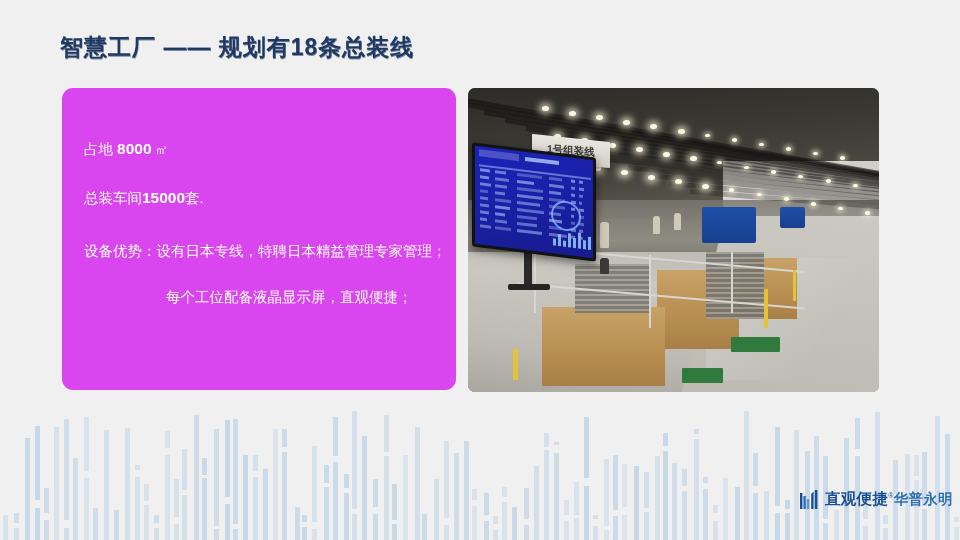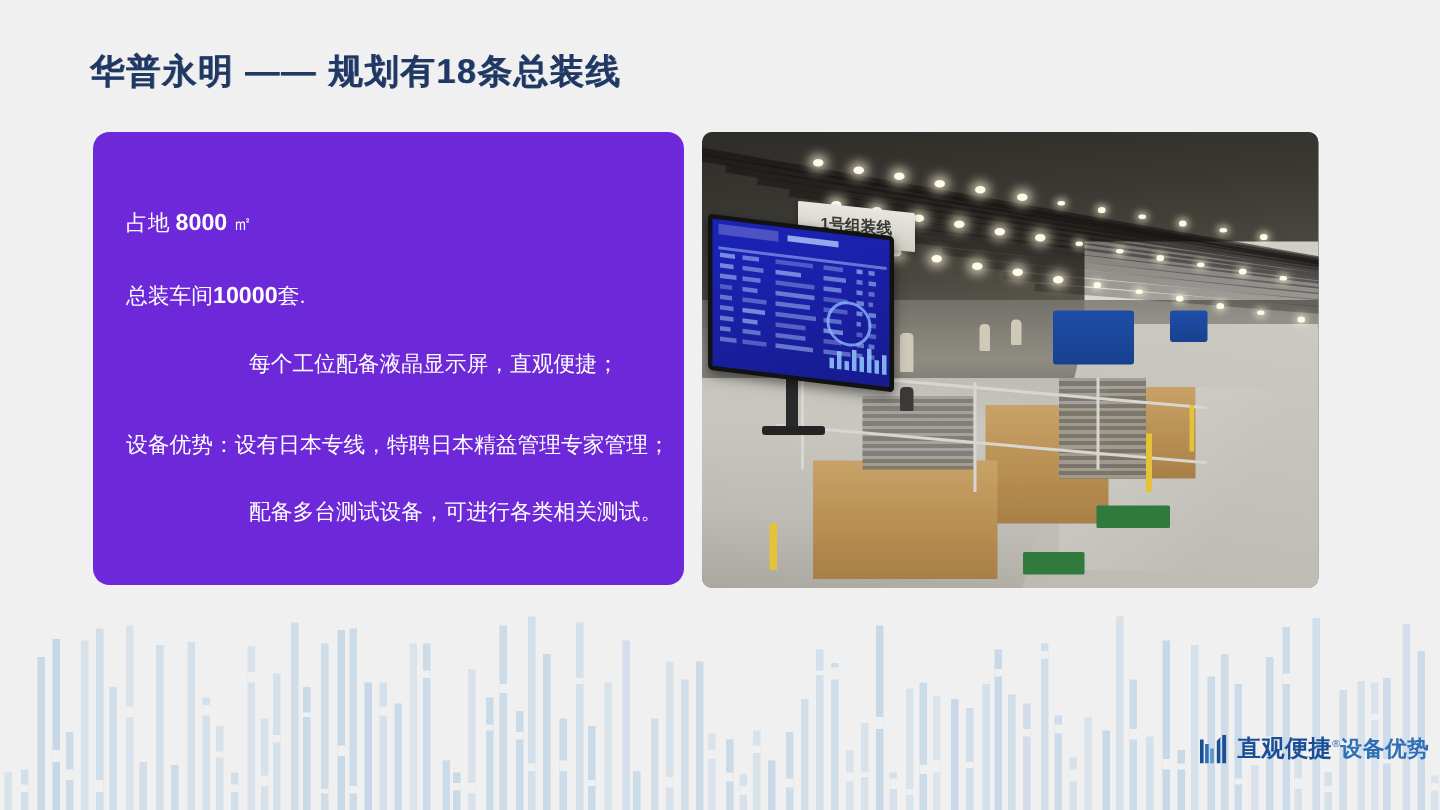--- a/index.html
+++ b/index.html
@@ -31,21 +31,21 @@
     text-shadow: 0.5px 0.5px 0 rgba(31,56,100,0.55);
   }
 
   
   #info-panel {
     position: absolute;
     left: 62px;
     top: 88px;
     width: 394px;
     height: 302px;
-    background: #6d28d9;
+    background: #d946ef;
     border-radius: 11px;
     box-sizing: border-box;
     padding: 40px 18px 0 22px;
     color: #ffffff;
   }
   .info-line {
     font-size: 14.5px;
     line-height: 1.2;
     color: #ffffff;
     white-space: nowrap;
@@ -272,35 +272,34 @@
     color: #2e6fb5;
     letter-spacing: 0.3px;
     white-space: nowrap;
   }
 </style>
 </head>
 <body>
 
 <div id="slide">
 
-  <div id="slide-title">华普永明 —— 规划有18条总装线</div>
+  <div id="slide-title">智慧工厂 —— 规划有18条总装线</div>
 
   <div id="info-panel">
 
     <div class="info-line" id="line-area">
       <span>占地 </span><span class="strong">8000</span><span class="sup-unit"> ㎡</span>
     </div>
 
     <div class="info-line" id="line-output">
-      <span>总装车间</span><span class="strong">10000</span><span>套.</span>
+      <span>总装车间</span><span class="strong">15000</span><span>套.</span>
     </div>
 
+    <div class="info-line" id="line-adv-1">设备优势：设有日本专线，特聘日本精益管理专家管理；</div>
     <div class="info-line" id="line-adv-2">每个工位配备液晶显示屏，直观便捷；</div>
-    <div class="info-line" id="line-adv-1">设备优势：设有日本专线，特聘日本精益管理专家管理；</div>
-    <div class="info-line" id="line-adv-3">配备多台测试设备，可进行各类相关测试。</div>
   </div>
 
   <div id="photo">
     <div class="ph-layer ceiling"></div>
     <div class="ph-layer farwall"></div>
     <div class="ph-layer midband"></div>
     <div class="ph-layer floor"></div>
     <div class="ph-layer floor-aisle"></div>
     <div class="ph-layer floor-sheen"></div>
 
@@ -624,16 +623,16 @@
   <div id="logo">
     <svg id="logo-mark" viewBox="0 0 20 19">
       <rect x="0" y="3" width="2.4" height="16" fill="#1a4f96"></rect>
       <rect x="3.4" y="6" width="2.4" height="13" fill="#2e6fb5"></rect>
       <rect x="6.8" y="9" width="2.4" height="10" fill="#5d95cd"></rect>
       <path d="M11.2 19 L11.2 4 L13.6 1.5 L13.6 19 Z" fill="#1a4f96"></path>
       <rect x="14.8" y="0" width="2.6" height="19" fill="#1a4f96"></rect>
     </svg>
     <span id="logo-name">
       <span>直观便捷</span><span id="logo-reg">®</span></span>
-    <span id="logo-sub">设备优势</span>
+    <span id="logo-sub">华普永明</span>
   </div>
 
 </div>
 
 </body></html>

